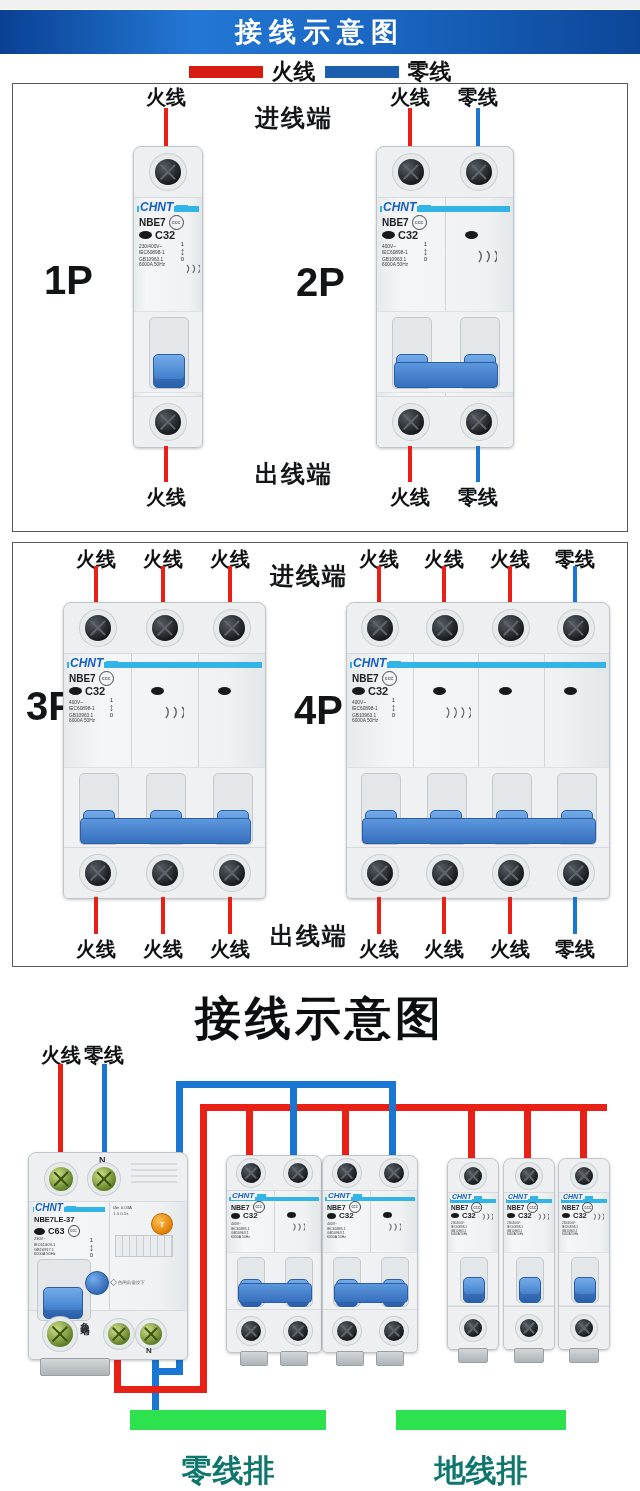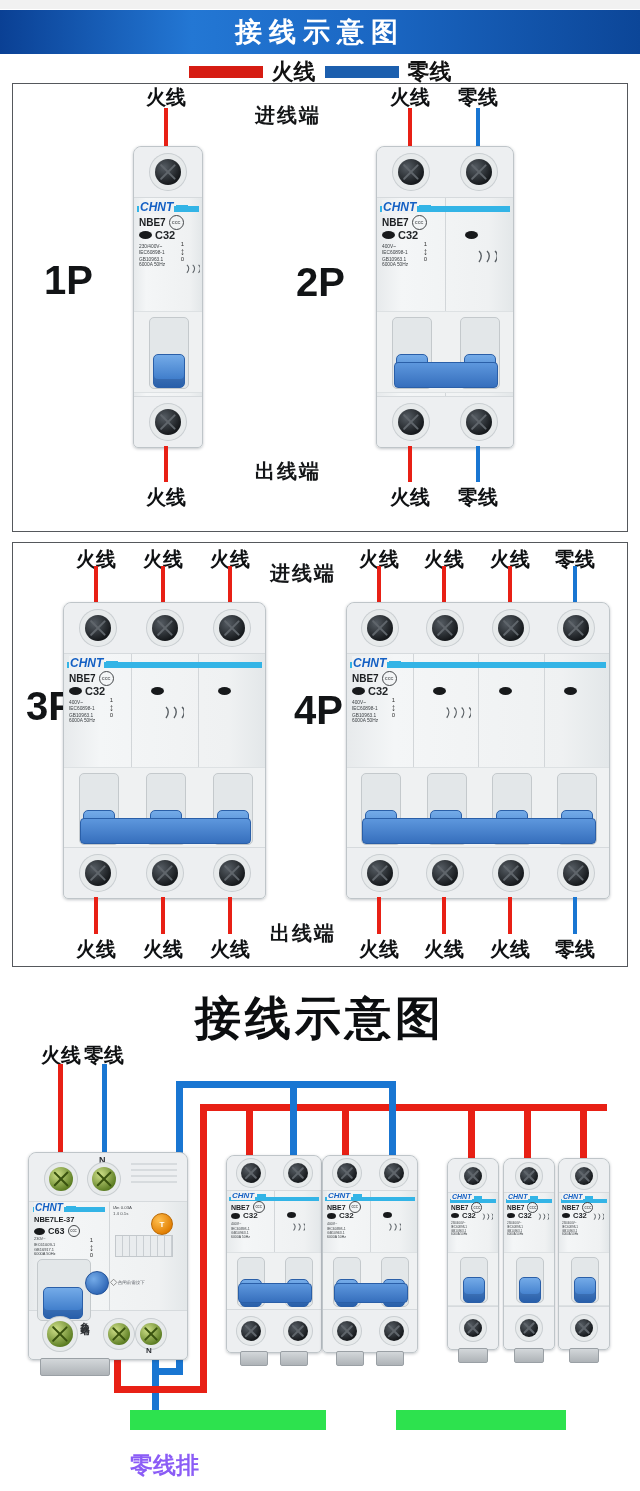--- a/index.html
+++ b/index.html
@@ -13,21 +13,21 @@
        display:flex;align-items:center;justify-content:center;}
   .hdr span{color:#fff;font-size:27px;font-weight:bold;letter-spacing:7px;}
   .legend{position:absolute;left:0;top:58px;width:640px;height:28px;display:flex;align-items:center;justify-content:center;gap:9px;}
   .sw{width:74px;height:12px;}
   .sw.red{background:#d61c12;} .sw.blue{background:#1c5fae;}
   .legtxt{font-size:22px;font-weight:600;color:#111;}
 
   
   .panel{position:absolute;left:12px;width:614px;border:1px solid #55585c;background:#fff;}
   .bigP{position:absolute;font-size:40px;font-weight:600;color:#121416;}
-  .endlbl{position:absolute;font-size:20px;font-weight:600;color:#141618;letter-spacing:2px;}
+  .endlbl{position:absolute;font-size:24px;font-weight:600;color:#141618;letter-spacing:2px;}
   .wl{position:absolute;width:44px;text-align:center;font-size:20px;font-weight:600;color:#0e1012;white-space:nowrap;}
   .wire{position:absolute;}
   .wire.red{background:#e82015;} .wire.blue{background:#1976d2;}
 
   
   .brk{position:absolute;background:linear-gradient(90deg,#e7eaec,#f4f6f7 18%,#eff1f2 82%,#e3e7e9);
        border:1px solid #bfc5c9;border-radius:8px 8px 5px 5px;box-shadow:0 1px 3px rgba(40,50,60,.28);}
   .trow{position:absolute;left:0;right:0;display:flex;justify-content:space-around;align-items:center;background:#edeff1;}
   .trow.t{top:0;border-bottom:1px solid #d6dadd;border-radius:8px 8px 0 0;}
   .trow.b{bottom:0;border-top:1px solid #d6dadd;border-radius:0 0 5px 5px;}
@@ -114,21 +114,21 @@
   .xs .rating{font-size:7.5px;}
   .xs .specs{top:29px;left:3px;font-size:6px;transform:scale(.5);}
   .xs .tog{top:93px;height:52px;}
   .xs .slot{top:4px;height:44px;width:26px;left:12px;}
   .xs .handle{top:24px;height:24px;width:20px;left:15px;}
 
   
   .title2{position:absolute;left:0;top:988px;width:640px;text-align:center;font-size:46px;font-weight:700;
           color:#0c0e10;letter-spacing:4px;}
   .gbar{position:absolute;height:20px;background:#2de24e;}
-  .gbl{position:absolute;font-size:23px;font-weight:700;color:#8b5cf6;text-align:left;}
+  .gbl{position:absolute;font-size:31px;font-weight:700;color:#0f766e;text-align:center;}
   .din{position:absolute;background:linear-gradient(180deg,#d3d7da,#aeb3b7);border:1px solid #9aa0a5;border-radius:2px;}
 
   
   .rcd{position:absolute;left:28px;top:1152px;width:158px;height:206px;
        background:linear-gradient(90deg,#e7eaec,#f4f6f7 18%,#eff1f2 82%,#e3e7e9);
        border:1px solid #bfc5c9;border-radius:8px 8px 5px 5px;box-shadow:0 1px 3px rgba(40,50,60,.28);}
   .rcd .tblock{position:absolute;left:0;right:0;top:0;height:48px;background:#edeff1;border-bottom:1px solid #d6dadd;border-radius:8px 8px 0 0;}
   .rcd .bblock{position:absolute;left:0;right:0;bottom:0;height:48px;background:#edeff1;border-top:1px solid #d6dadd;border-radius:0 0 5px 5px;}
   .rcd .screw{position:absolute;width:24px;height:24px;box-shadow:0 0 0 4px #e7eaeb,0 0 0 5px #c9ced1;}
   .nlab{position:absolute;font-size:9px;font-weight:bold;color:#2c2f33;}
@@ -692,13 +692,14 @@
   <div class="din" style="left:280px;top:1351px;width:26px;height:13px;"></div>
   <div class="din" style="left:336px;top:1351px;width:26px;height:13px;"></div>
   <div class="din" style="left:376px;top:1351px;width:26px;height:13px;"></div>
   <div class="din" style="left:458px;top:1348px;width:28px;height:13px;"></div>
   <div class="din" style="left:514px;top:1348px;width:28px;height:13px;"></div>
   <div class="din" style="left:569px;top:1348px;width:28px;height:13px;"></div>
 
   <div class="gbar" style="left:130px;top:1410px;width:196px;"></div>
   <div class="gbar" style="left:396px;top:1410px;width:170px;"></div>
   <div class="gbl" style="left:130px;top:1450px;width:196px;">零线排</div>
+  <div class="gbl" style="left:396px;top:1450px;width:170px;">地线排</div>
 </div>
 
 </body></html>

